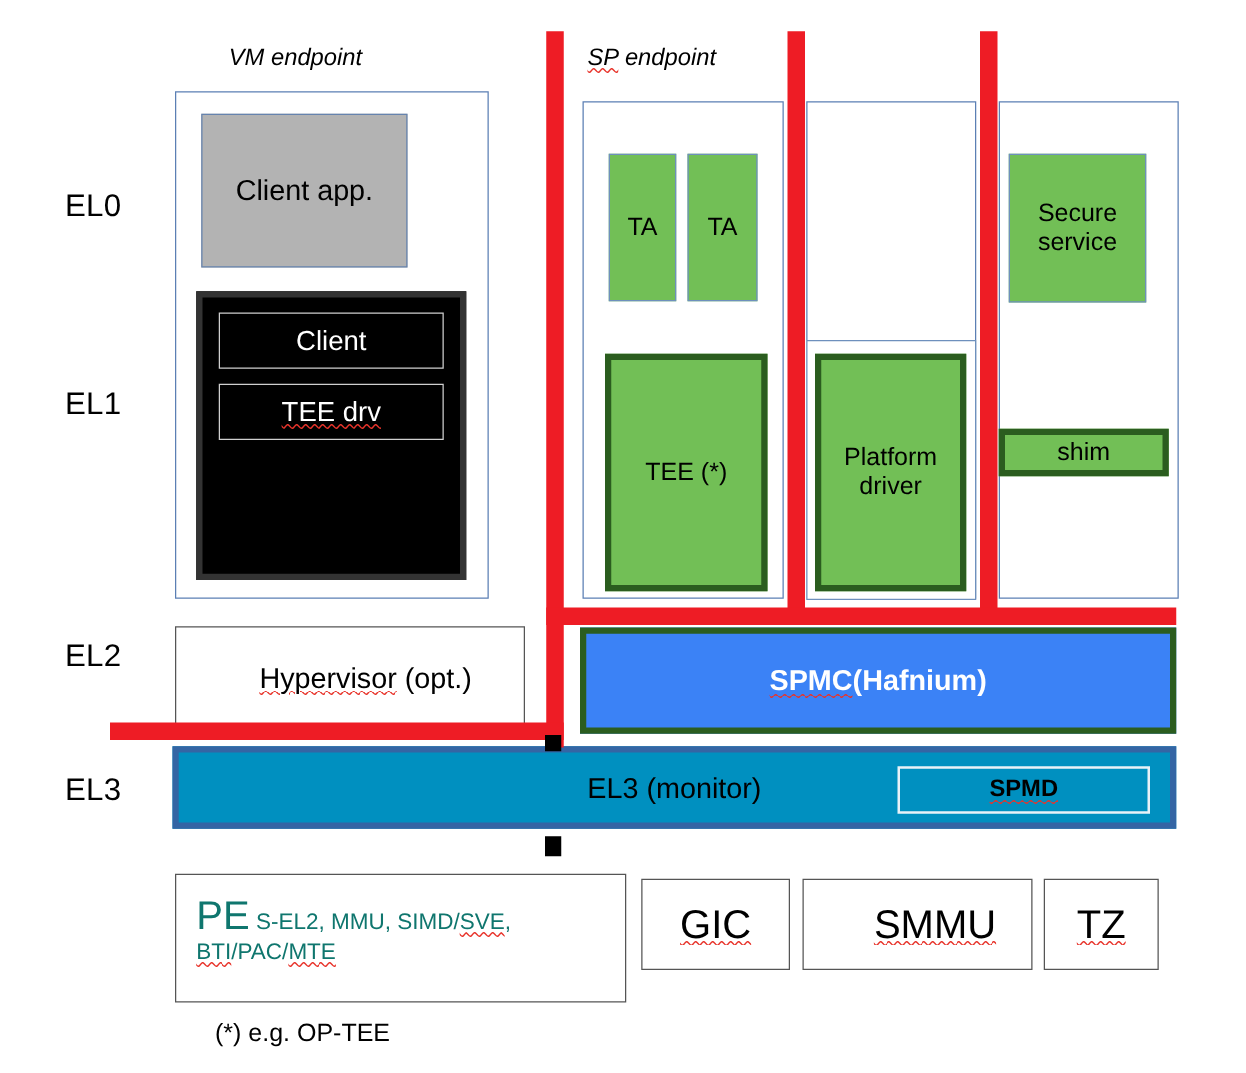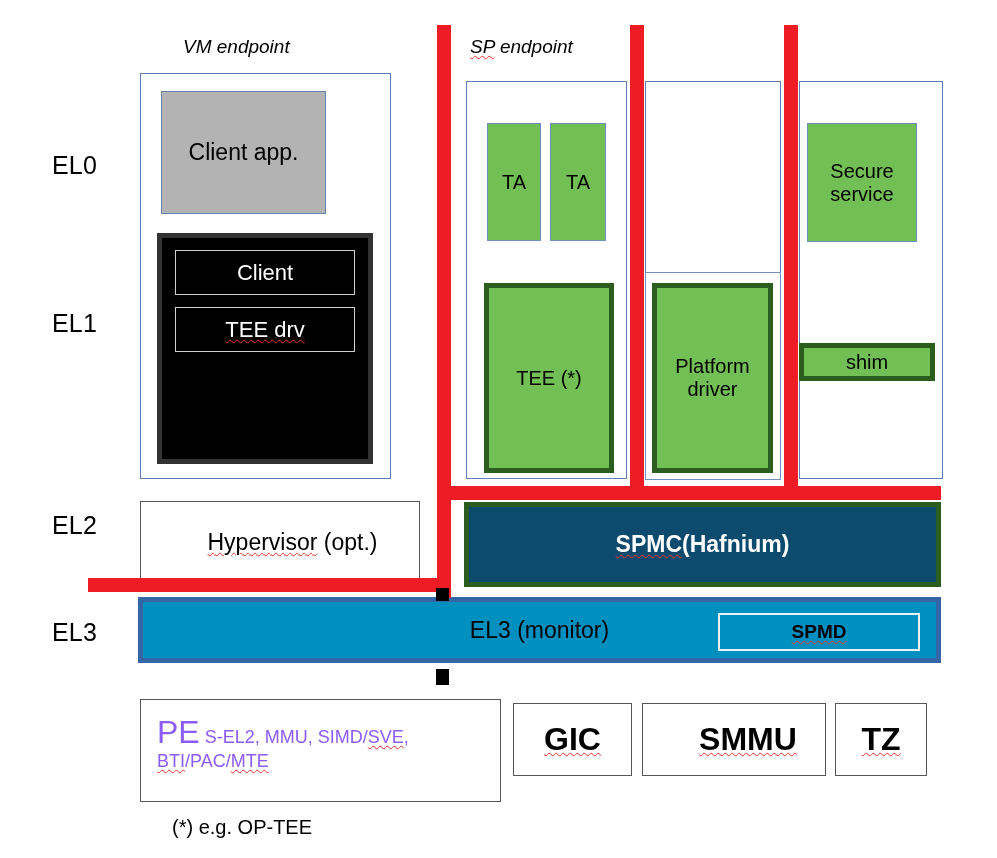--- a/index.html
+++ b/index.html
@@ -98,21 +98,21 @@
   .box-hyp {
     background: #ffffff;
     border: 1px solid #555555;
     color: #000000;
     font-size: 23px;
     padding-left: 25px;
   }
 
   
   .box-spmc {
-    background: #0c4a6e;
+    background: #3b82f6;
     border: 5px solid #2b5d1f;
     color: #ffffff;
     font-size: 23px;
     font-weight: bold;
   }
 
   
   .box-el3 {
     background: #0090c0;
     border: 5px solid #3465a4;
@@ -126,27 +126,26 @@
     font-size: 19px;
     font-weight: bold;
   }
 
   
   .box-hw {
     background: #ffffff;
     border: 1px solid #555555;
     color: #000000;
     font-size: 32px;
-    font-weight: bold;
   }
   .pe-box {
     background: #ffffff;
     border: 1px solid #555555;
     padding: 14px 16px 0 16px;
-    color: #8b5cf6;
+    color: #0f766e;
   }
   .pe-title { font-size: 32px; }
   .pe-sub   { font-size: 18px; }
 
   .footnote { font-size: 20px; color: #000000; white-space: nowrap; }
 
   
   .red { background: #ee1c25; }
 
   

